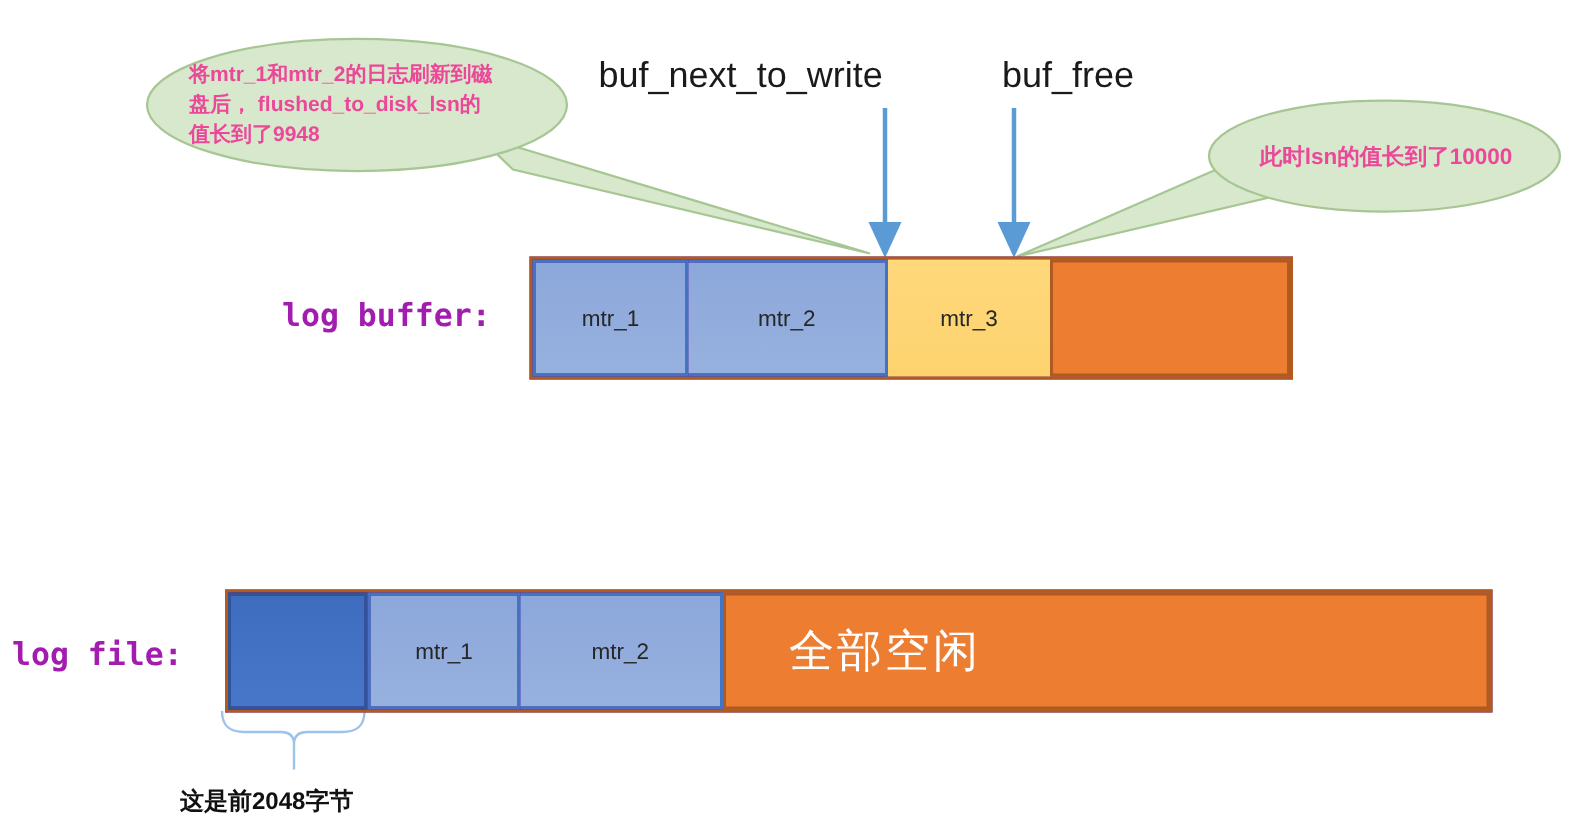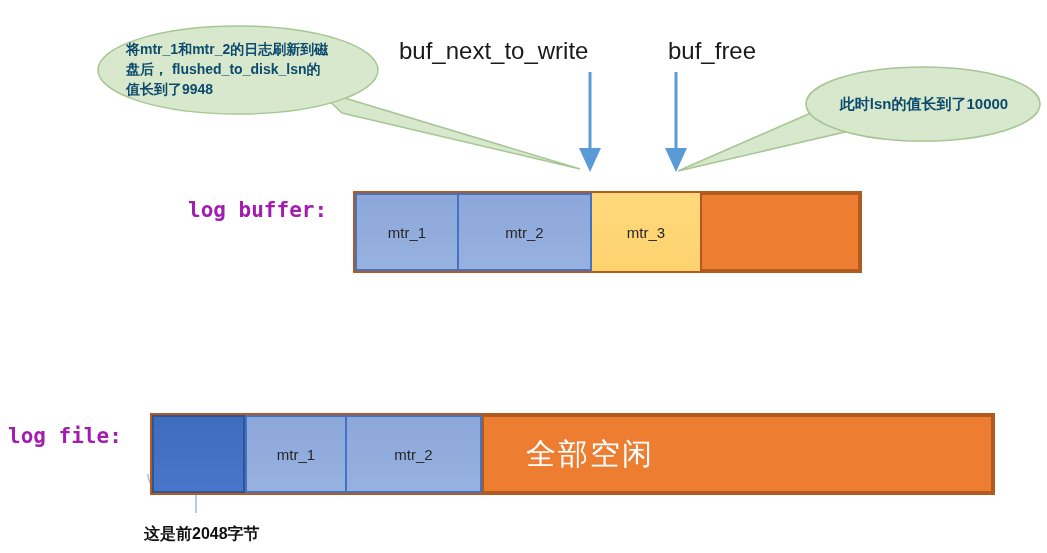--- a/index.html
+++ b/index.html
@@ -4,21 +4,21 @@
 <style>
   html,body { margin:0; padding:0; background:#ffffff; }
   .canvas {
     position:relative; width:1047px; height:553px; background:#ffffff;
     font-family:"Liberation Sans", sans-serif; overflow:hidden;
   }
   .overlay { position:absolute; left:0; top:0; width:1047px; height:553px; }
 
   
   .callout-text {
-    position:absolute; color:#0c4a6e; font-weight:600;
+    position:absolute; color:#ec4899; font-weight:600;
     font-family:"Liberation Sans", sans-serif;
   }
   #callout-left-text { left:126px; top:39px; width:246px; font-size:14px; line-height:20px; }
   #callout-right-text { left:812px; top:95px; width:224px; font-size:15px; text-align:center; }
 
   
   .pointer-label {
     position:absolute; font-weight:400; font-size:24px; color:#1a1a1a;
     font-family:"Liberation Sans", sans-serif; white-space:nowrap;
   }
@@ -29,21 +29,21 @@
   .bar-title {
     position:absolute; font-family:"DejaVu Sans Mono", monospace;
     font-weight:700; font-size:21px; color:#a21caf; white-space:nowrap;
   }
   #log-buffer-title { left:188px; top:198px; }
   #log-file-title { left:8px; top:424px; }
 
   
   .bar {
     position:absolute; display:flex; box-sizing:border-box;
-    border:2px solid #B55A1E; background:#4c1d95;margin-top:20px;
+    border:2px solid #B55A1E; background:#4c1d95;
   }
   #log-buffer-bar { left:353px; top:171px; width:509px; height:82px; }
   #log-file-bar  { left:150px; top:393px; width:845px; height:82px; }
 
   .seg {
     box-sizing:border-box; display:flex; align-items:center; justify-content:center;
     font-size:15px; color:#262626; font-family:"Liberation Sans", sans-serif;
   }
   .seg-blue {
     background:linear-gradient(180deg,#8CA7DA 0%,#97B1DF 100%);
@@ -62,21 +62,21 @@
   #log-buffer-seg-1 { width:104px; }
   #log-buffer-seg-2 { width:133px; }
   #log-buffer-seg-3 { width:108px; }
   #log-file-seg-0 { width:93px; }
   #log-file-seg-1 { width:102px; }
   #log-file-seg-2 { width:135px; }
   #log-file-seg-3 { font-size:30px; padding-left:42px; letter-spacing:2px; }
 
   
   #bracket-caption {
-    position:absolute; left:144px; top:524px; font-size:16px; font-weight:600;
+    position:absolute; left:120px; top:524px; font-size:16px; font-weight:600;
     color:#111111; font-family:"Liberation Sans", sans-serif; white-space:nowrap;
   }
 </style>
 </head>
 <body>
 
 <div class="canvas">
 
   <svg class="overlay" viewBox="0 0 1047 553">
 

